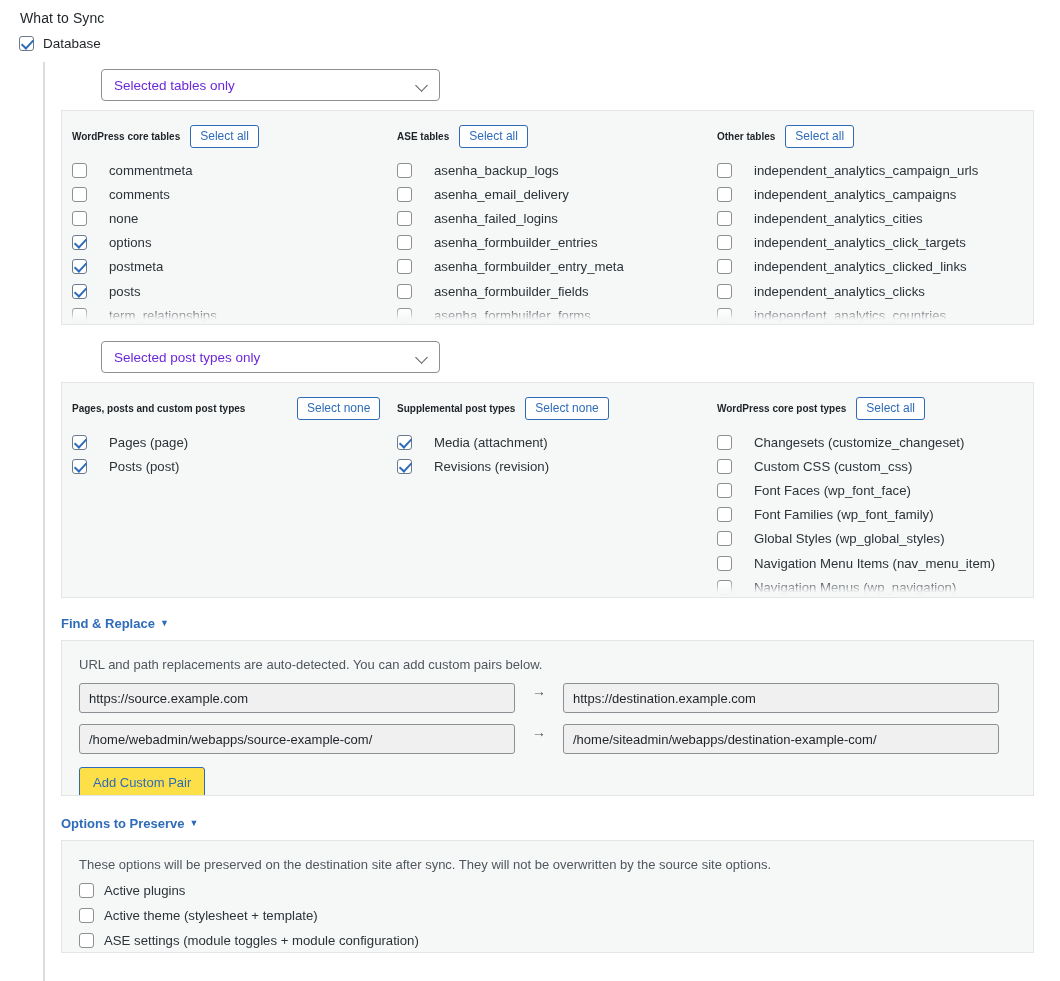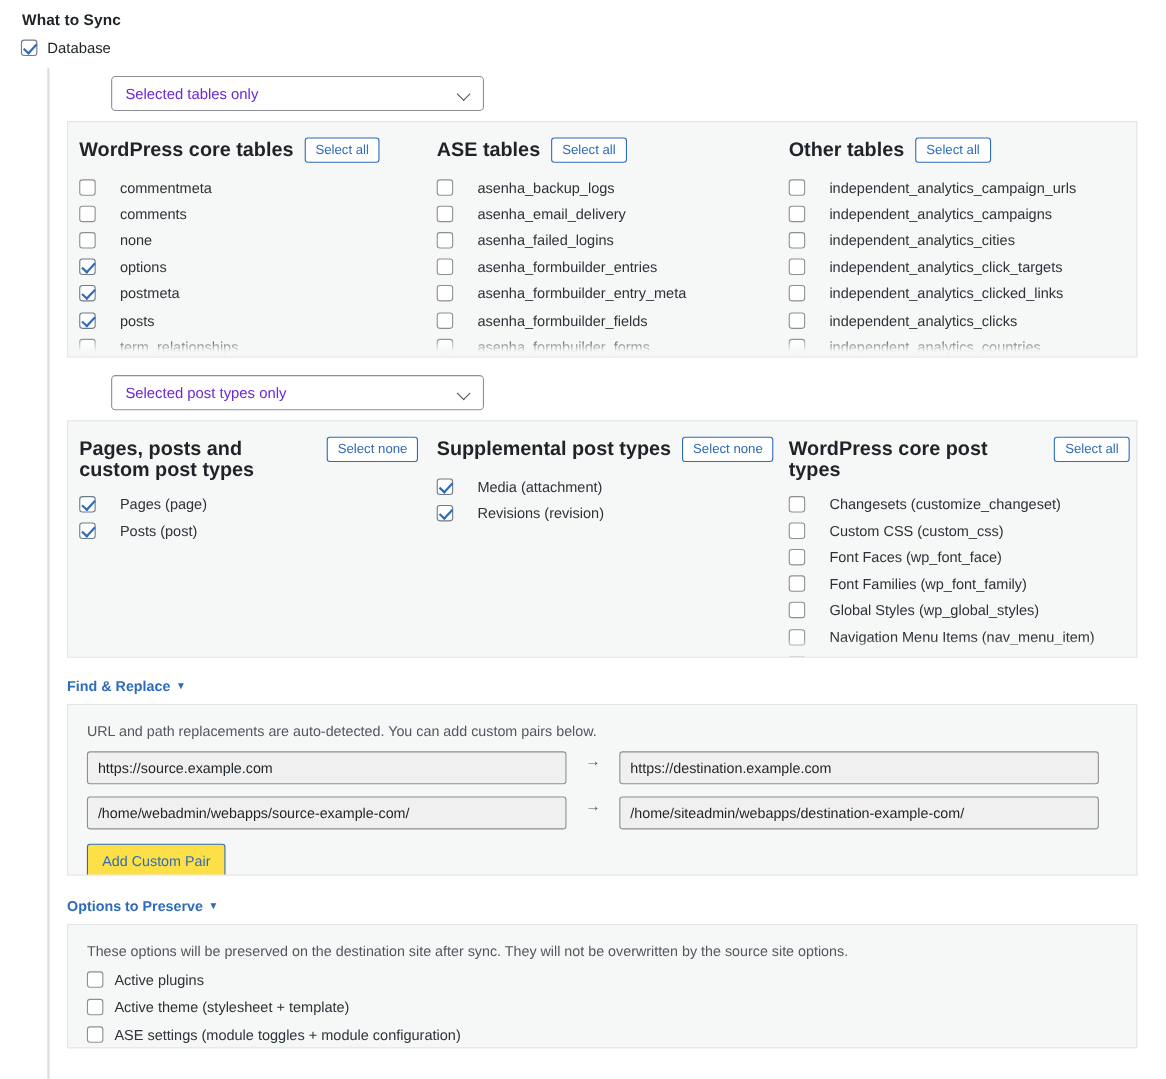--- a/index.html
+++ b/index.html
@@ -9,21 +9,21 @@
     background: #ffffff;
     font-family: "Liberation Sans", sans-serif;
     color: #1d2327;
     overflow: hidden;
   }
   .page { position: relative; width: 1060px; height: 981px; }
 
   
   .section-title {
     position: absolute; left: 20px; top: 10px;
-    font-size: 14px; font-weight: bold; color: #1d2327;
+    font-size: 14px; font-weight: normal; color: #1d2327;
     letter-spacing: .1px;
   }
   .db-row {
     position: absolute; left: 19px; top: 36px;
     display: flex; align-items: center; gap: 9px;
   }
   .db-row .lbl { font-size: 13.5px; color: #1d2327; }
 
   
   .cb {
@@ -70,21 +70,21 @@
     border: 1px solid #e3e5e7;
     overflow: hidden;
   }
   .cols { display: flex; padding: 14px 0 0 0; }
   .col { padding-left: 10px; }
   .col-head {
     display: flex; align-items: flex-start; gap: 10px;
     margin-bottom: 9px; min-height: 24px;
   }
   .col-head h4 {
-    margin: 0; font-size: 18px; font-weight: bold; color: #1d2327;
+    margin: 0; font-size: 10px; font-weight: bold; color: #1d2327;
     line-height: 19px; padding-top: 2px;
   }
   .pill {
     border: 1px solid #2e6bb8; border-radius: 3px;
     background: #fff; color: #2e6bb8;
     font-size: 12px; padding: 3px 9px 4px;
     white-space: nowrap; line-height: 14px;
     font-family: "Liberation Sans", sans-serif;
     cursor: pointer;
   }

